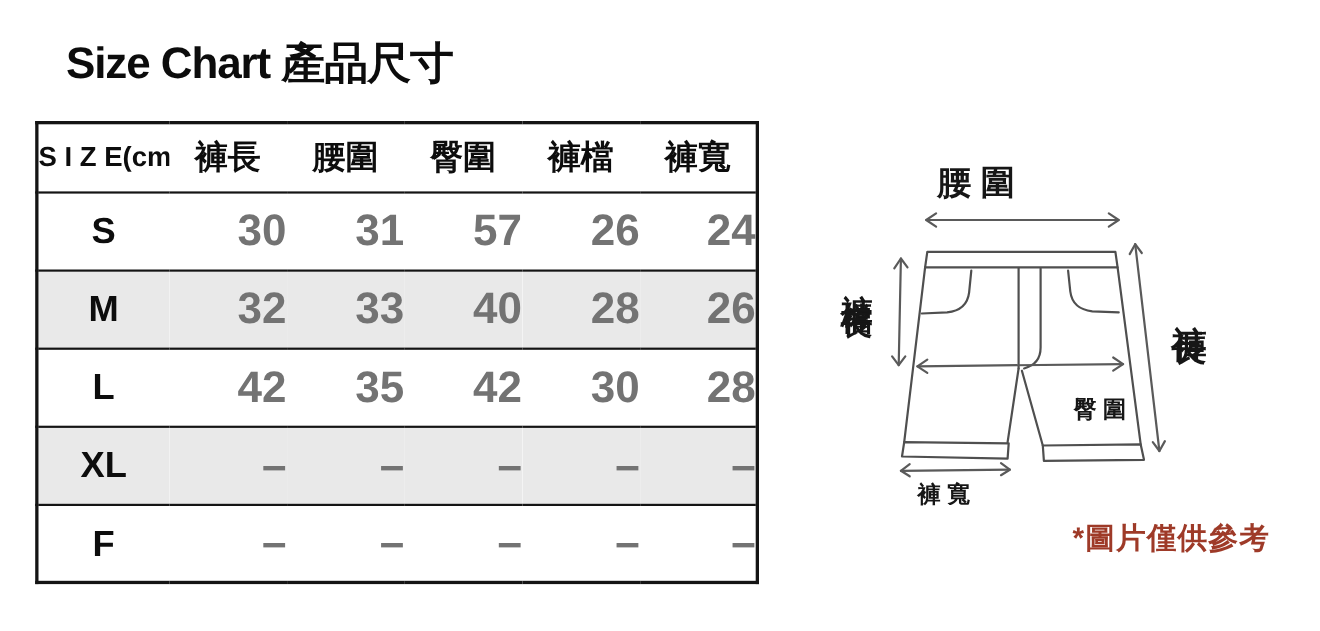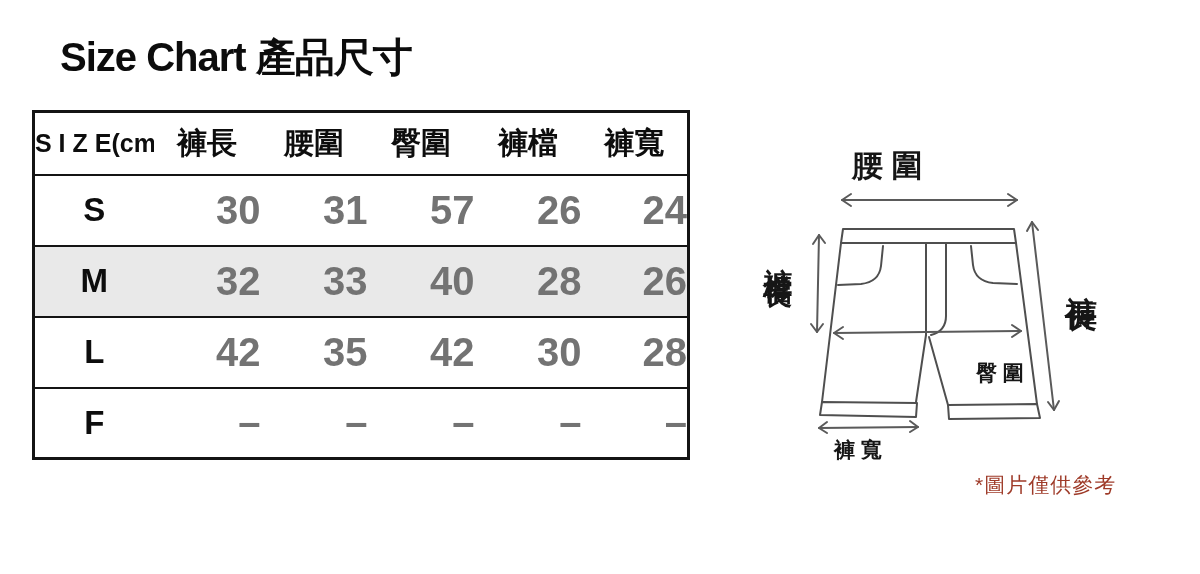--- a/index.html
+++ b/index.html
@@ -48,21 +48,21 @@
   }
   .lbl-waist  { left:852px; top:149px; font-size:31px; }
   .lbl-crotch { left:762px; top:245px; font-size:29px;
                 writing-mode:vertical-rl; text-orientation:upright; letter-spacing:6px; }
   .lbl-length { left:1064px; top:270px; font-size:32px;
                 writing-mode:vertical-rl; text-orientation:upright; letter-spacing:6px; }
   .lbl-hip    { left:944px; top:362px; font-size:21px;margin-left:32px; }
   .lbl-width  { left:834px; top:439px; font-size:21px; }
   .ref-note   {
     position:absolute; left:975px; top:471px;
-    font-size:21px; font-weight:400; letter-spacing:1px; color:#9e3a28;
+    font-size:27px; font-weight:700; letter-spacing:1px; color:#9e3a28;
     white-space:nowrap;
   }
 </style>
 </head>
 <body>
 
 <div class="page-title">Size Chart 產品尺寸</div>
 
 <table class="size-table">
   <colgroup>
@@ -98,20 +98,28 @@
       <td class="cell-val">28</td>
       <td class="cell-val">26</td>
     </tr>
     <tr class="datarow">
       <td class="cell-size">L</td>
       <td class="cell-val">42</td>
       <td class="cell-val">35</td>
       <td class="cell-val">42</td>
       <td class="cell-val">30</td>
       <td class="cell-val">28</td>
+    </tr>
+    <tr class="datarow shaded">
+      <td class="cell-size">XL</td>
+      <td class="cell-val">–</td>
+      <td class="cell-val">–</td>
+      <td class="cell-val">–</td>
+      <td class="cell-val">–</td>
+      <td class="cell-val">–</td>
     </tr>
     <tr class="datarow">
       <td class="cell-size">F</td>
       <td class="cell-val">–</td>
       <td class="cell-val">–</td>
       <td class="cell-val">–</td>
       <td class="cell-val">–</td>
       <td class="cell-val">–</td>
     </tr>
   </tbody>

